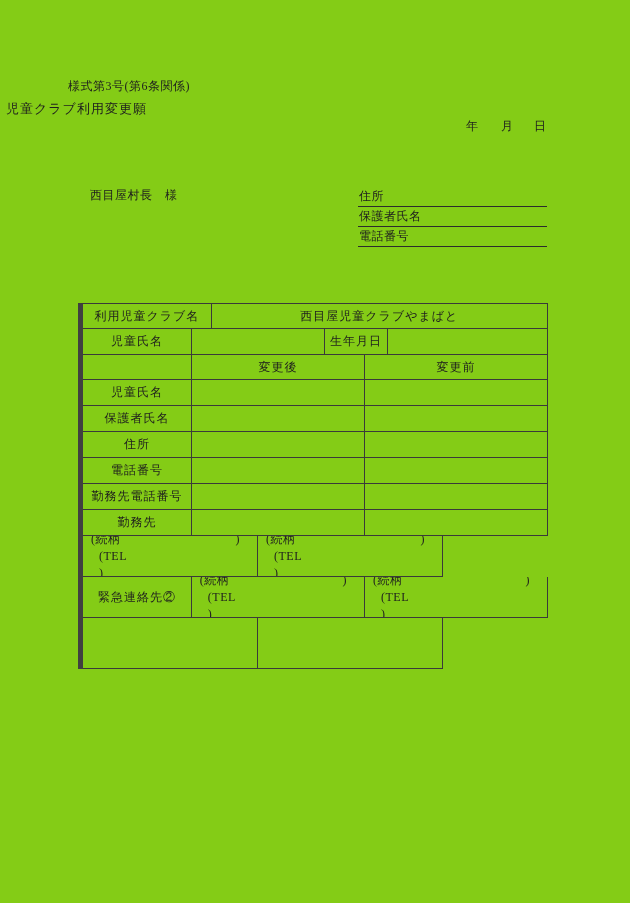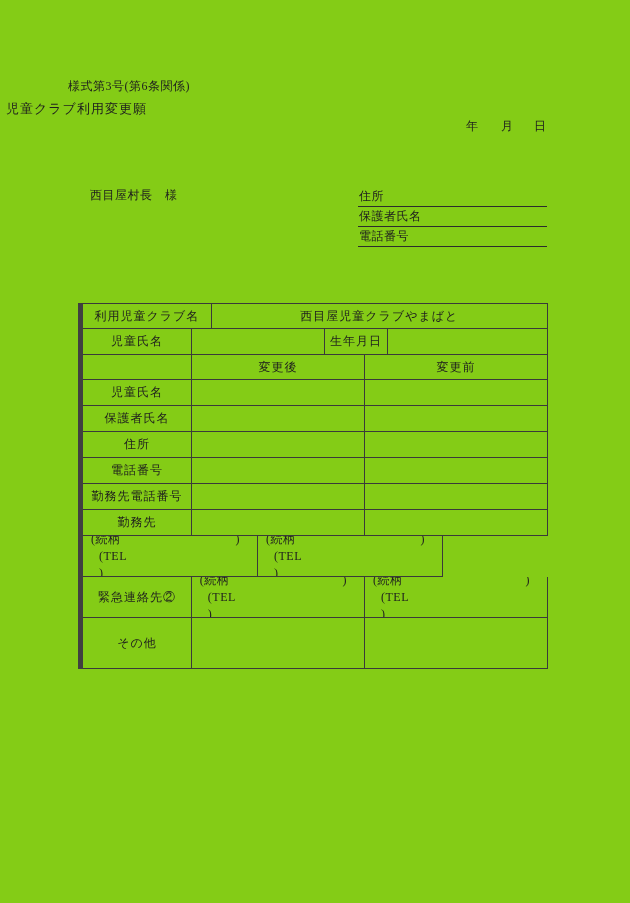--- a/index.html
+++ b/index.html
@@ -238,19 +238,18 @@
           <span>)</span>
         </div>
         <div class="em-line tel">
           <span>(TEL</span>
           <span>)</span>
         </div>
       </div>
     </div>
 
     <div class="trow">
-      <div class="cell h51 w110">その他</div>
       <div class="cell h51 w175"></div>
       <div class="cell h51 w185"></div>
     </div>
 
   </div>
 </div>
 
 </body></html>

